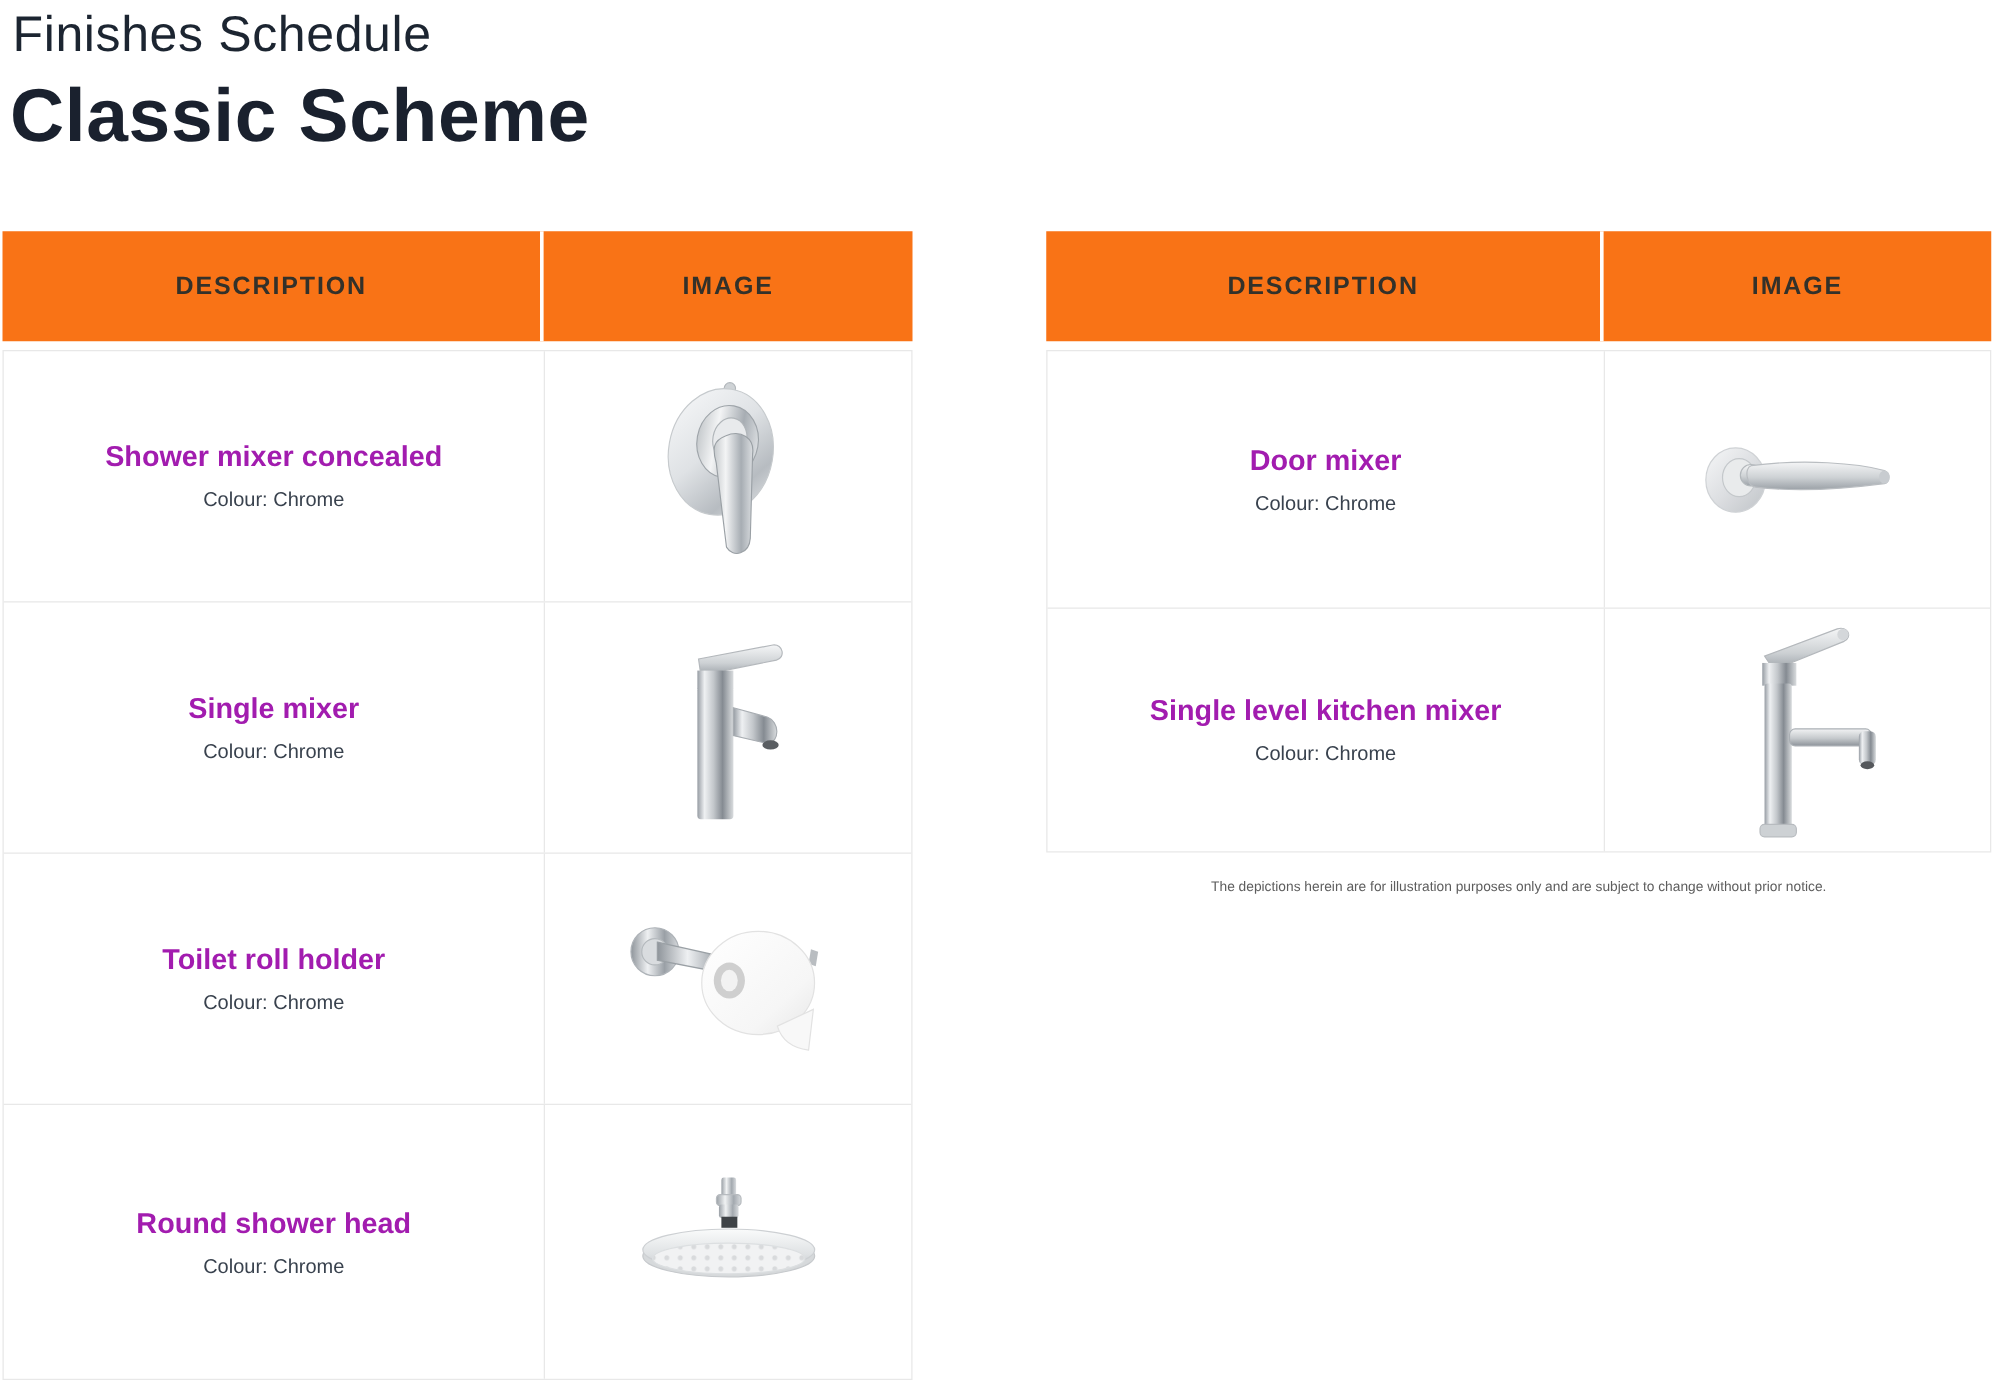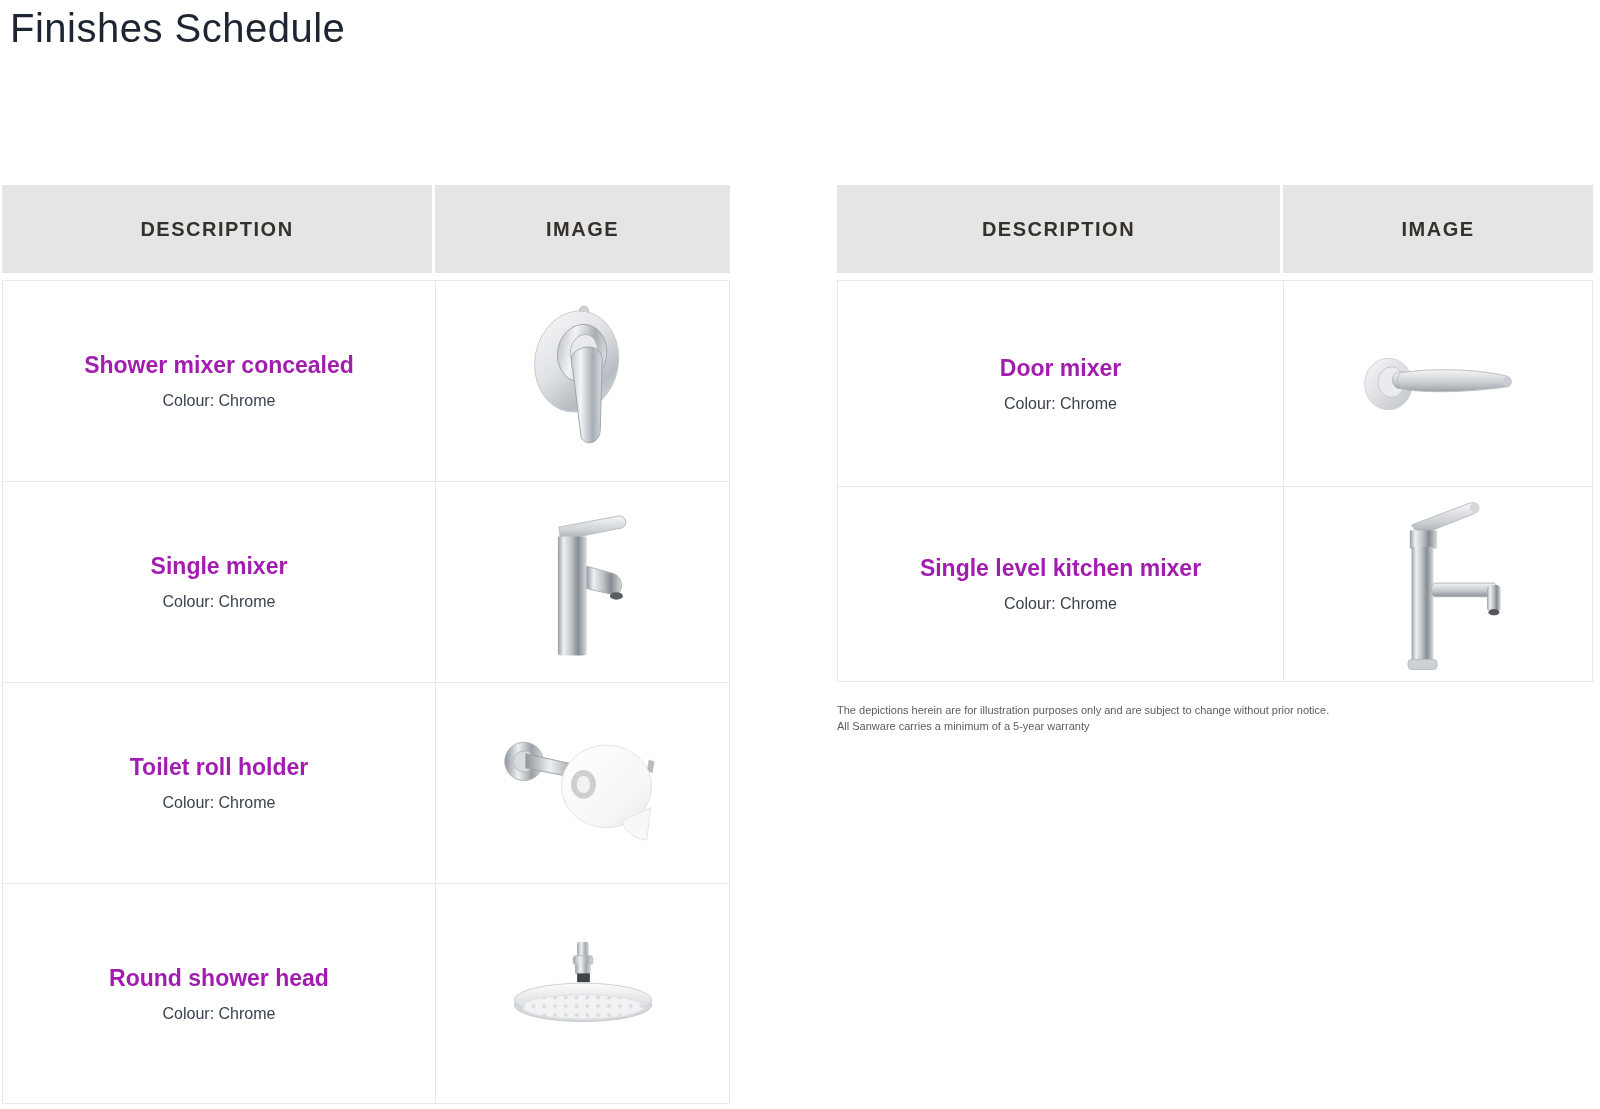--- a/index.html
+++ b/index.html
@@ -10,47 +10,48 @@
   .subtitle { position:absolute; left:10px; top:6px; font-size:40px; font-weight:400;
     letter-spacing:0.5px; color:#1c2531; }
   .title { position:absolute; left:8px; top:58px; font-size:60px; font-weight:700;
     letter-spacing:0.5px; color:#1a212e; }
 
   .table { position:absolute; top:185px; }
   .table.left  { left:2px;   width:728px; --col1:433px; }
   .table.right { left:837px; width:756px; --col1:446px; }
 
   .thead { display:grid; grid-template-columns:var(--col1) 1fr; height:88px; }
-  .th { background:#e5e5e5; display:flex; align-items:center; justify-content:center;
+  .th { background:#f97316; display:flex; align-items:center; justify-content:center;
     font-weight:700; font-size:20px; letter-spacing:1.5px; color:#33312a;text-align:right; }
   .th.first { border-right:3px solid #ffffff; }
 
   .tbody { margin-top:7px; border:1px solid #e8e8e8; }
   .row { display:grid; grid-template-columns:var(--col1) 1fr; border-bottom:1px solid #e8e8e8; }
   .row:last-child { border-bottom:none; }
   .table.left  .row { height:201px; }
   .table.left  .row:last-child { height:219px; }
   .table.right .row:nth-child(1) { height:206px; }
   .table.right .row:nth-child(2) { height:194px;gap:20px; }
 
   .cell-desc { display:flex; flex-direction:column; align-items:center; justify-content:center;
     gap:13px; border-right:1px solid #e8e8e8; padding:0 18px; text-align:center; }
   .item-name { font-weight:700; font-size:23px; color:#a21caf; }
   .item-colour { font-weight:400; font-size:16px; color:#39424e; }
   .cell-img { display:flex; align-items:center; justify-content:center; }
 
-  .footnote { position:absolute; left:837px; top:702px; width:756px; text-align:left;
+  .footnote { position:absolute; left:837px; top:702px; width:756px; text-align:center;
     font-size:11px; line-height:16px; color:#5d5d5d; }
 </style>
 </head>
 <body>
 
 <div class="page">
 
   <div class="subtitle">Finishes Schedule</div>
+  <div class="title">Classic Scheme</div>
 
   <div class="table left">
     <div class="thead">
       <div class="th first">DESCRIPTION</div>
       <div class="th">IMAGE</div>
     </div>
     <div class="tbody">
 
       <div class="row">
         <div class="cell-desc">
@@ -254,16 +255,15 @@
             <ellipse cx="120.5" cy="130" rx="6" ry="3.5" fill="#55585c"></ellipse>
           </svg>
         </div>
       </div>
 
     </div>
   </div>
 
   <div class="footnote">
     <div>The depictions herein are for illustration purposes only and are subject to change without prior notice.</div>
-    <div>All Sanware carries a minimum of a 5-year warranty</div>
   </div>
 
 </div>
 
 </body></html>

